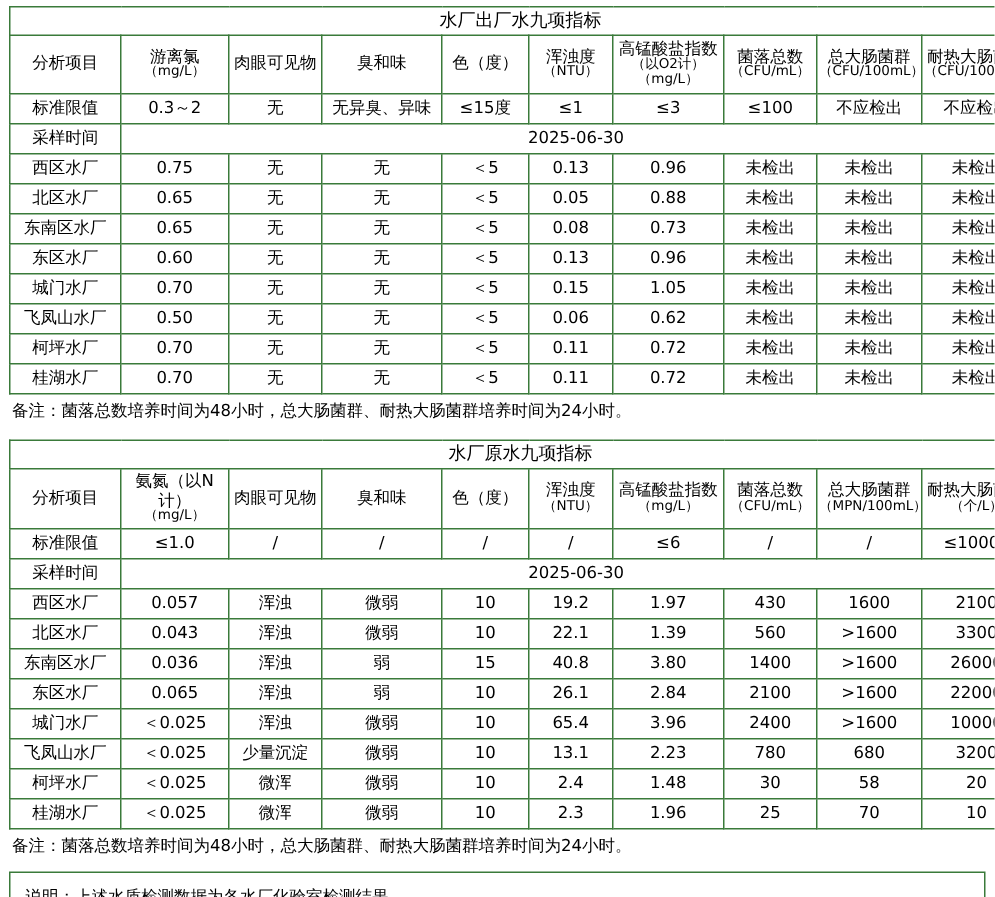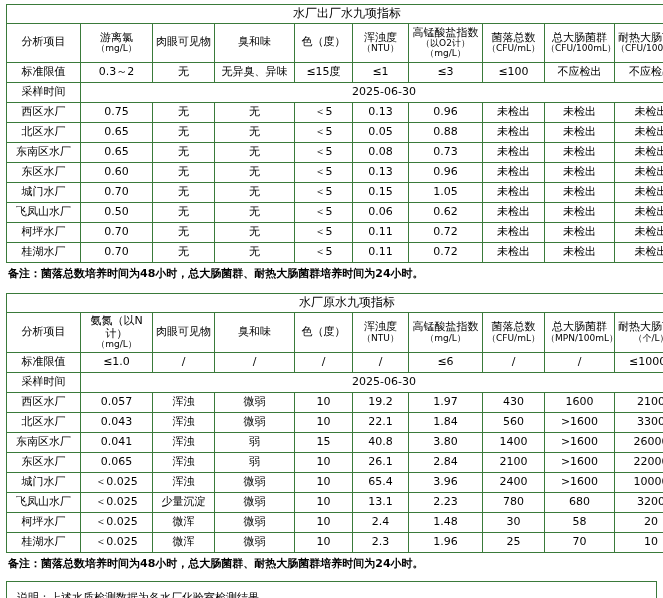--- a/index.html
+++ b/index.html
@@ -36,21 +36,20 @@
     padding:2px 1px;
     height:34px;
   }
   .sub{font-size:9px;display:block;line-height:1.1;}
   .date-row td{height:17px;margin-left:33px;}
   .data-row td{height:17px;}
   .note{
     font-size:11px;
     padding:4px 2px 2px 2px;
     line-height:1.3;
-    font-weight:bold;
   }
   .gap{height:10px;}
   .footer-box{
     border:1px solid #3a7a3a;
     width:651px;
     box-sizing:border-box;
     margin-top:8px;
     padding:8px 10px;
     font-size:11px;
   }
@@ -269,28 +268,28 @@
         <td>1600</td>
         <td>2100</td>
       </tr>
       <tr class="data-row">
         <td>北区水厂</td>
         <td>0.043</td>
         <td>浑浊</td>
         <td>微弱</td>
         <td>10</td>
         <td>22.1</td>
-        <td>1.84</td>
+        <td>1.39</td>
         <td>560</td>
         <td>&gt;1600</td>
         <td>3300</td>
       </tr>
       <tr class="data-row">
         <td>东南区水厂</td>
-        <td>0.041</td>
+        <td>0.036</td>
         <td>浑浊</td>
         <td>弱</td>
         <td>15</td>
         <td>40.8</td>
         <td>3.80</td>
         <td>1400</td>
         <td>&gt;1600</td>
         <td>26000</td>
       </tr>
       <tr class="data-row">

